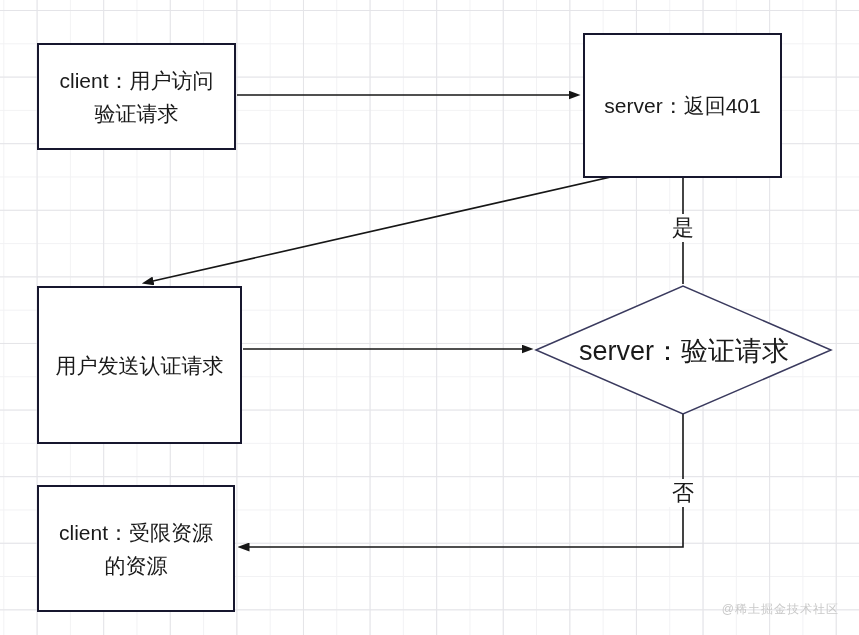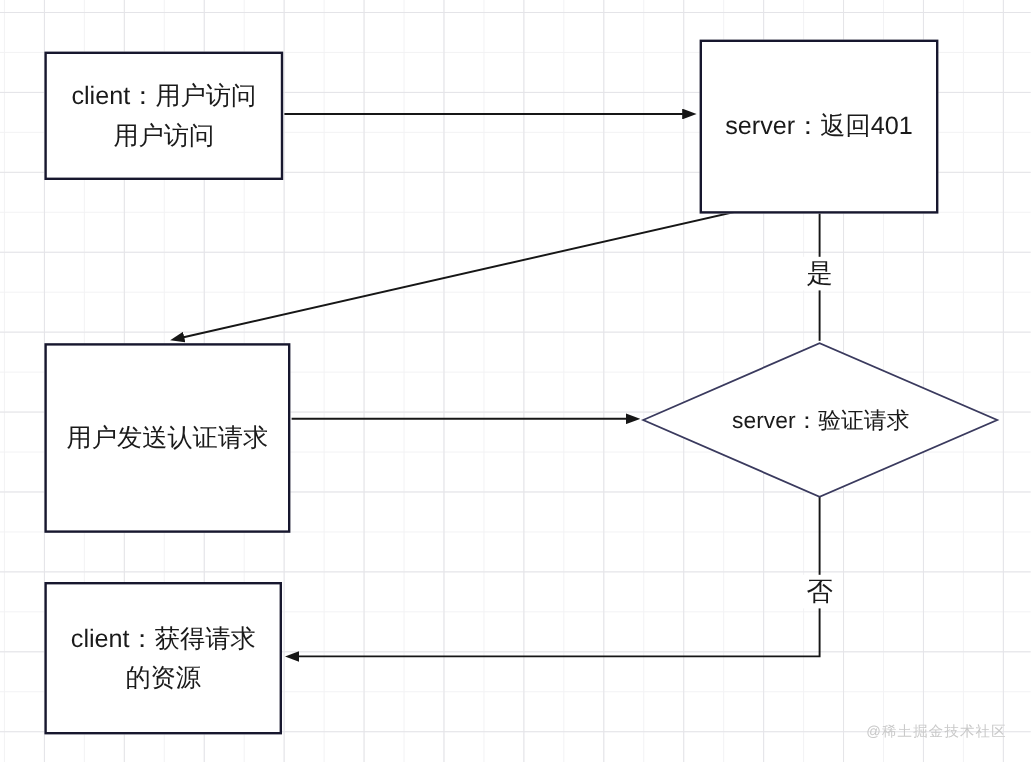--- a/index.html
+++ b/index.html
@@ -59,21 +59,21 @@
     text-align: center;
     color: var(--text);
     font-size: 21px;
     line-height: 33px;
   }
   .node .line { display: block; white-space: nowrap; }
   .diamond-label {
     position: absolute;
     transform: translate(-50%, -50%);
     color: var(--text);
-    font-size: 19px;
+    font-size: 27px;
     white-space: nowrap;
     text-align: center;
   }
   .edge-label {
     position: absolute;
     transform: translate(-50%, -50%);
     background: #ffffff;
     color: var(--text);
     font-size: 22px;
     line-height: 26px;
@@ -109,33 +109,33 @@
 
     <line class="edge" x1="683" y1="284" x2="683" y2="172" marker-end="url(#arrow)"></line>
 
     <polyline class="edge" points="683,414 683,547 249,547" marker-end="url(#arrow)"></polyline>
 
     <polygon class="diamond-shape" points="536,350 683,286 831,350 683,414"></polygon>
   </svg>
 
   <div class="node" style="left:37px; top:43px; width:199px; height:107px;">
     <span class="line">client：用户访问</span>
-    <span class="line">用户访问</span>
+    <span class="line">验证请求</span>
   </div>
 
   <div class="node" style="left:583px; top:33px; width:199px; height:145px;">
     <span class="line">server：返回401</span>
   </div>
 
   <div class="node" style="left:37px; top:286px; width:205px; height:158px;">
     <span class="line">用户发送认证请求</span>
   </div>
 
   <div class="node" style="left:37px; top:485px; width:198px; height:127px;">
-    <span class="line">client：获得请求</span>
+    <span class="line">client：受限资源</span>
     <span class="line">的资源</span>
   </div>
 
   <div class="diamond-label" style="left:684px; top:351px;">server：验证请求</div>
 
   <div class="edge-label" style="left:683px; top:228px;">是</div>
 
   <div class="edge-label" style="left:683px; top:493px;">否</div>
 
   <div class="watermark">@稀土掘金技术社区</div>

